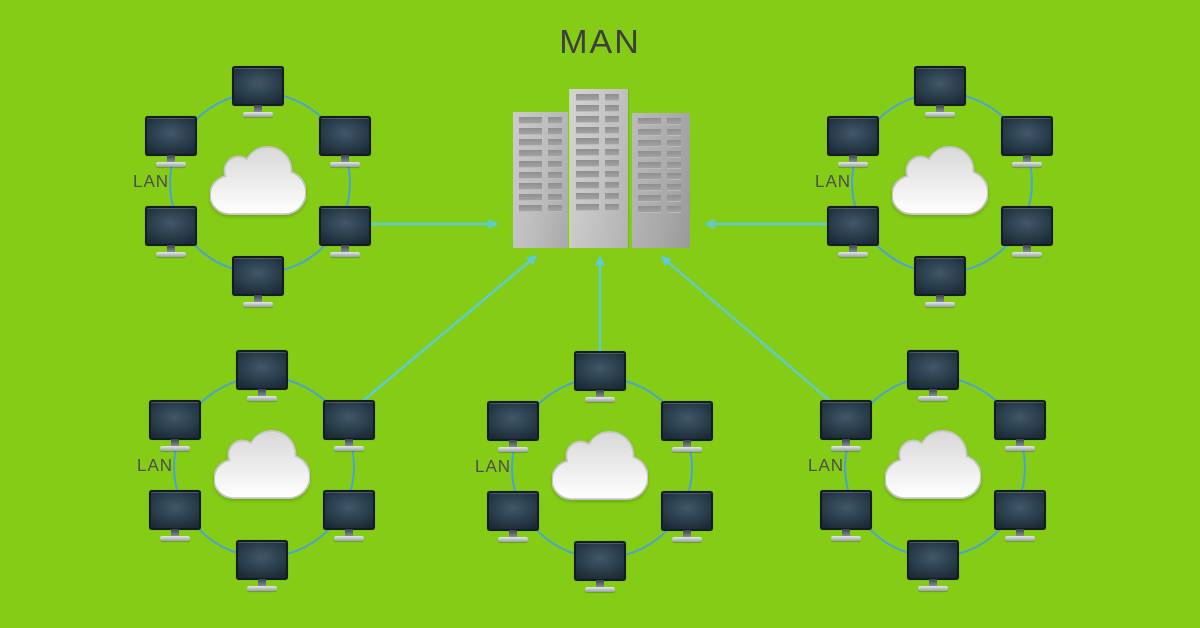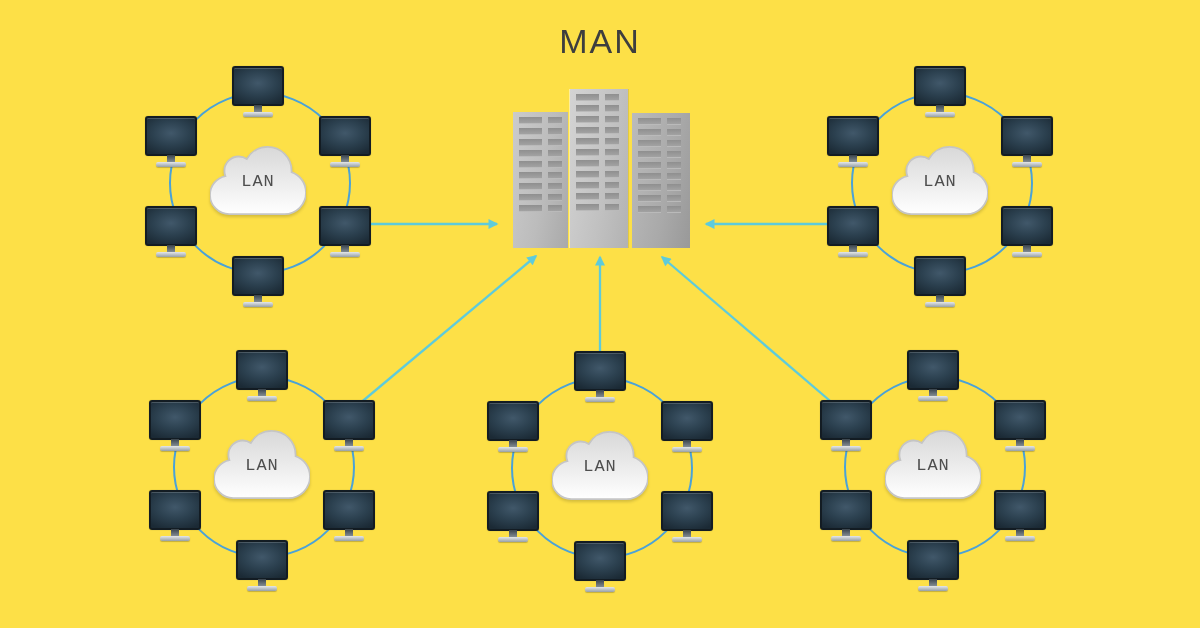--- a/index.html
+++ b/index.html
@@ -1,17 +1,17 @@
 <!DOCTYPE html>
 <html><head>
 <meta charset="utf-8">
 <style>
   html,body{margin:0;padding:0;background:#ffffff;}
   body{font-family:"Liberation Sans", sans-serif;}
-  .canvas{position:relative;width:1200px;height:628px;background:#fde047;overflow:hidden;}
+  .canvas{position:relative;width:1200px;height:628px;background:#84cc16;overflow:hidden;}
 
   
   .title{position:absolute;left:0;right:0;top:22px;text-align:center;
          font-size:34px;letter-spacing:2px;color:#3e3e3e;}
 
   
   .arrows{position:absolute;left:0;top:0;width:1200px;height:628px;z-index:1;}
   .arrow{stroke:#5ecbdb;stroke-width:2.3;fill:none;}
 
   
@@ -37,22 +37,22 @@
   .c-tr{left:815px;top:56px;}
   .c-bl{left:137px;top:340px;}
   .c-bc{left:475px;top:341px;}
   .c-br{left:808px;top:340px;}
 
   .ring{position:absolute;left:36px;top:36px;width:178px;height:178px;
         border:2px solid #4aa2d8;border-radius:50%;}
 
   .cloud{position:absolute;left:77px;top:86px;width:96px;height:77px;
          filter:drop-shadow(0 2px 1.5px rgba(0,0,0,.16));}
-  .lan-label{position:absolute;left:0;right:0;top:116px;text-align:center;
-         font-size:17px;color:#4e4e4e;letter-spacing:1px;font-family:Liberation Mono, monospace;}
+  .lan-label{position:absolute;left:0;right:0;top:116px;
+         font-size:17px;color:#4e4e4e;letter-spacing:1px;}
 
   
   .monitor{position:absolute;width:48px;height:36px;border:2px solid #131c23;border-radius:3px;
          background:radial-gradient(ellipse 75% 65% at 50% 42%,#41586a 0%,#2c4150 50%,#1b2a35 100%);
          box-shadow:inset 0 1px 0 rgba(255,255,255,.18), 0 0 1px rgba(0,0,0,.35);}
   .monitor::before{content:"";position:absolute;left:50%;margin-left:-4px;top:37px;
          width:8px;height:8px;background:linear-gradient(180deg,#39434b,#8d969c);}
   .monitor::after{content:"";position:absolute;left:50%;margin-left:-15px;top:44px;
          width:30px;height:5px;border-radius:2px;
          background:linear-gradient(180deg,#e4e7e9,#97a0a6);

